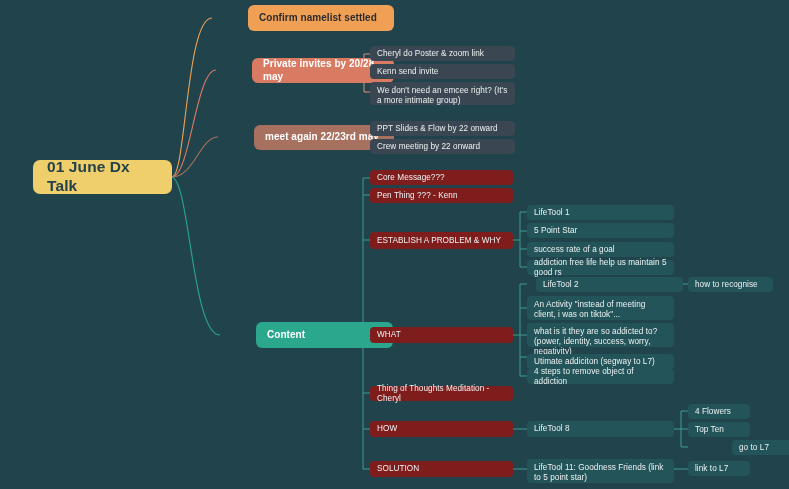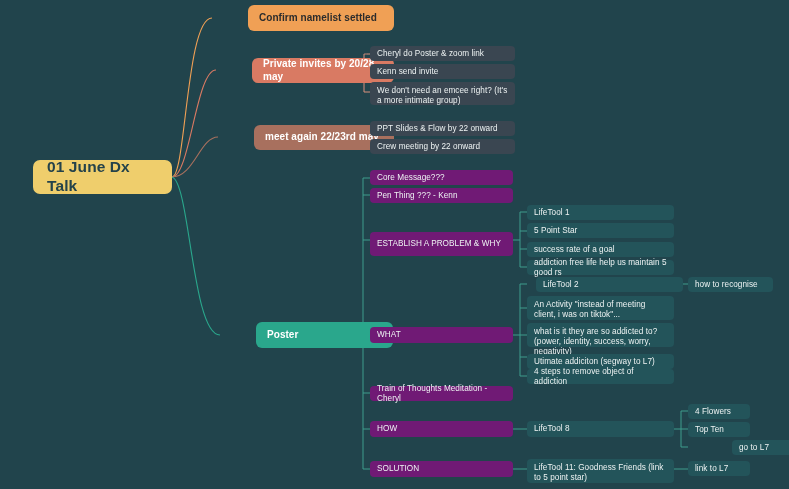--- a/index.html
+++ b/index.html
@@ -61,21 +61,21 @@
   .node.l1.teal    { background: #2aa78c; }
   
   .node.l2 {
     font-size: 8.2px;
     color: #eef3f3;
     border-radius: 4px;
     padding: 4px 7px;
     letter-spacing: 0.05px;
   }
   .node.l2.slate { background: #3a4651; }
-  .node.l2.deep  { background: #701a75; }
+  .node.l2.deep  { background: #7f1d1d; }
   .node.l2.mid   { background: #23545a; }
 </style>
 </head>
 <body style="background: rgb(33, 68, 76);">
 
 <div id="canvas" style="background: rgb(33, 68, 76);">
 
   <svg id="wires" viewBox="0 0 789 489">
 
     <path d="M172,177 C186,177 186,18 212,18" fill="none" stroke="#f0a055" stroke-width="1.1"></path>
@@ -143,21 +143,21 @@
 
   <div class="node l1 salmon" style="left:216px; top:58px; width:142px; height:25px;">
     <span>Private invites by 20/28 may</span>
   </div>
 
   <div class="node l1 brown" style="left:218px; top:125px; width:140px; height:25px;">
     <span>meet again 22/23rd may</span>
   </div>
 
   <div class="node l1 teal" style="left:220px; top:322px; width:137px; height:26px;">
-    <span>Poster</span>
+    <span>Content</span>
   </div>
 
   <div class="node l2 slate" style="left:370px; top:64px; width:145px; height:15px;">
     <span>Kenn send invite</span>
   </div>
   <div class="node l2 slate" style="left:370px; top:46px; width:145px; height:15px;">
     <span>Cheryl do Poster &amp; zoom link</span>
   </div>
   <div class="node l2 slate" style="left:370px; top:82px; width:145px; height:23px; align-items:flex-start;">
     <span>We don't need an emcee right? (It's a more intimate group)</span>
@@ -169,28 +169,28 @@
   <div class="node l2 slate" style="left:370px; top:139px; width:145px; height:15px;">
     <span>Crew meeting by 22 onward</span>
   </div>
 
   <div class="node l2 deep" style="left:370px; top:170px; width:143px; height:15px;">
     <span>Core Message???</span>
   </div>
   <div class="node l2 deep" style="left:370px; top:188px; width:143px; height:15px;">
     <span>Pen Thing ??? - Kenn</span>
   </div>
-  <div class="node l2 deep" style="left:370px; top:232px; width:143px; height:24px;">
+  <div class="node l2 deep" style="left:370px; top:232px; width:143px; height:17px;">
     <span>ESTABLISH A PROBLEM &amp; WHY</span>
   </div>
   <div class="node l2 deep" style="left:370px; top:327px; width:143px; height:16px;">
     <span>WHAT</span>
   </div>
   <div class="node l2 deep" style="left:370px; top:386px; width:143px; height:15px;">
-    <span>Train of Thoughts Meditation - Cheryl</span>
+    <span>Thing of Thoughts Meditation - Cheryl</span>
   </div>
   <div class="node l2 deep" style="left:370px; top:421px; width:143px; height:16px;">
     <span>HOW</span>
   </div>
   <div class="node l2 deep" style="left:370px; top:461px; width:143px; height:16px;">
     <span>SOLUTION</span>
   </div>
 
   <div class="node l2 mid" style="left:527px; top:205px; width:147px; height:15px;">
     <span>LifeTool 1</span>

